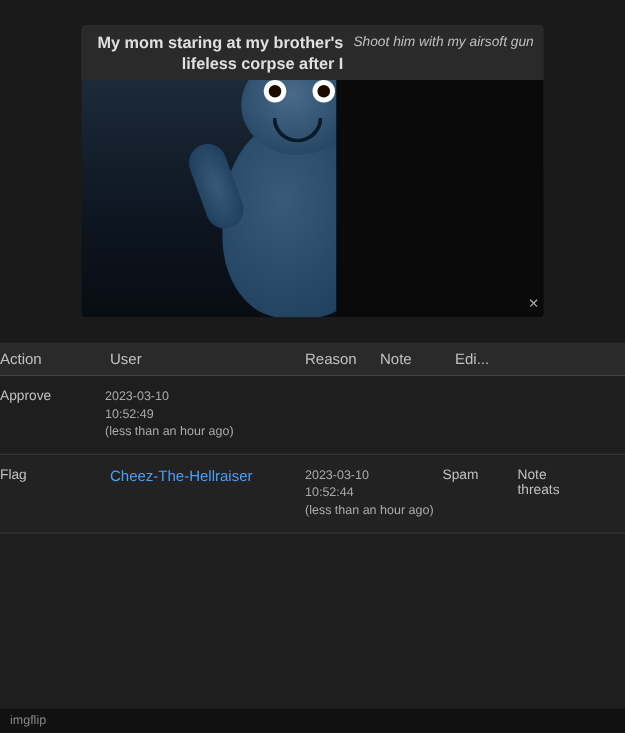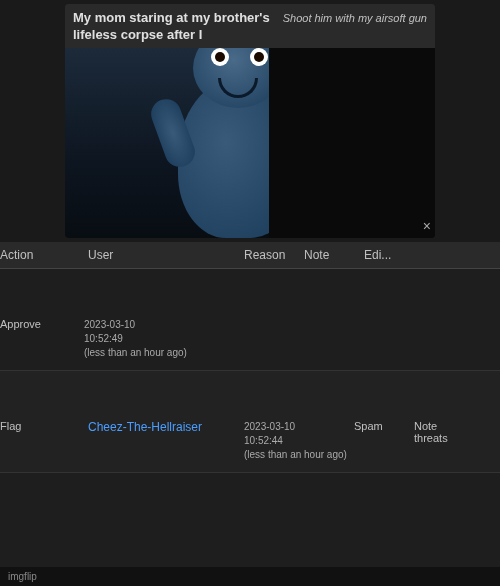--- a/index.html
+++ b/index.html
@@ -15,25 +15,26 @@
       width: 500px;
       height: 586px;
       display: flex;
       flex-direction: column;
       background: #1a1a1a;
     }
 
     
     .meme-card {
       background: #2a2a2a;
-      margin: 4px auto;
+      margin: 20px auto;
       width: 370px;
       border-radius: 4px;
       overflow: hidden;
       position: relative;
+      text-align: right;
     }
 
     .meme-header {
       display: flex;
       align-items: flex-start;
       justify-content: space-between;
       padding: 6px 8px 4px 8px;
       background: #2a2a2a;
     }
 
@@ -229,21 +230,20 @@
       background: #1e1e1e;
     }
 
     .table-row.row-flag {
       background: #222;
     }
 
     .td {
       font-size: 11px;
       color: #c0c0c0;
-      margin-top: 39px;
     }
 
     .td-user {
       color: #4a9eff;
       font-size: 12px;
     }
 
     .td-time {
       font-size: 10px;
       color: #aaa;

